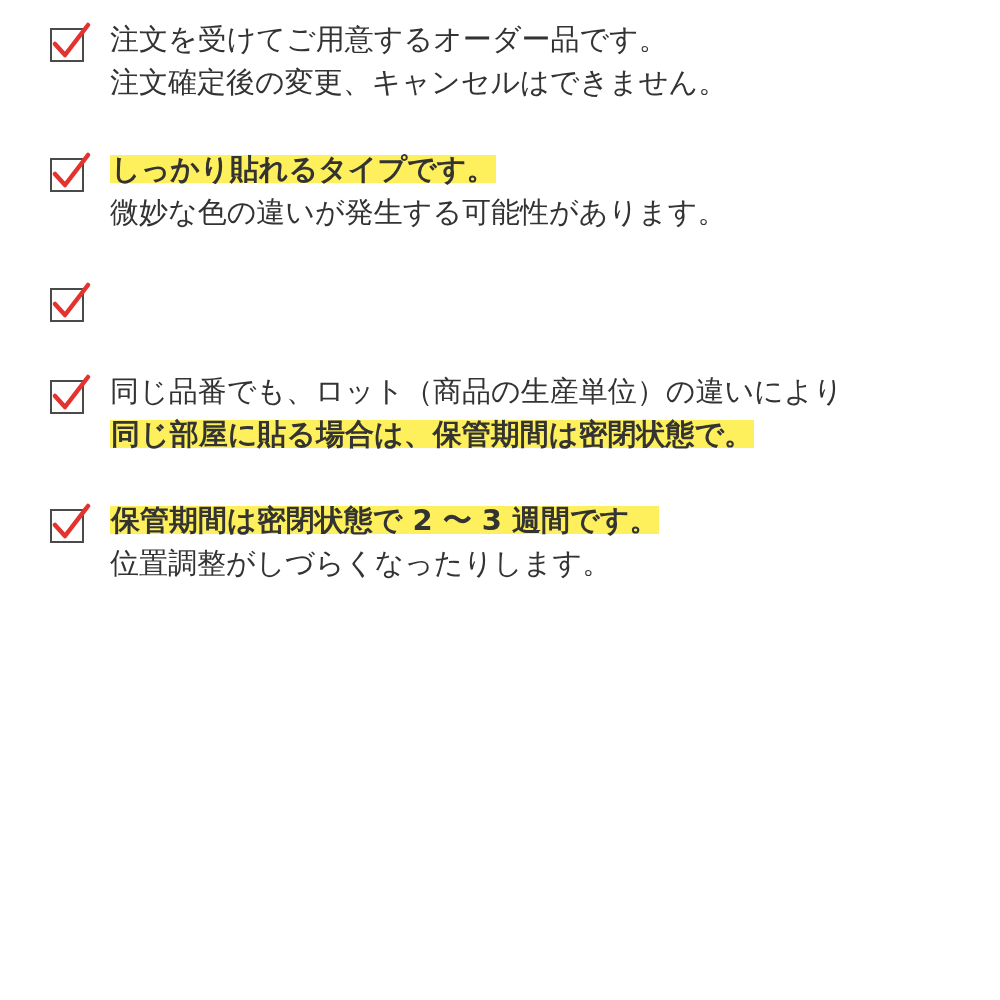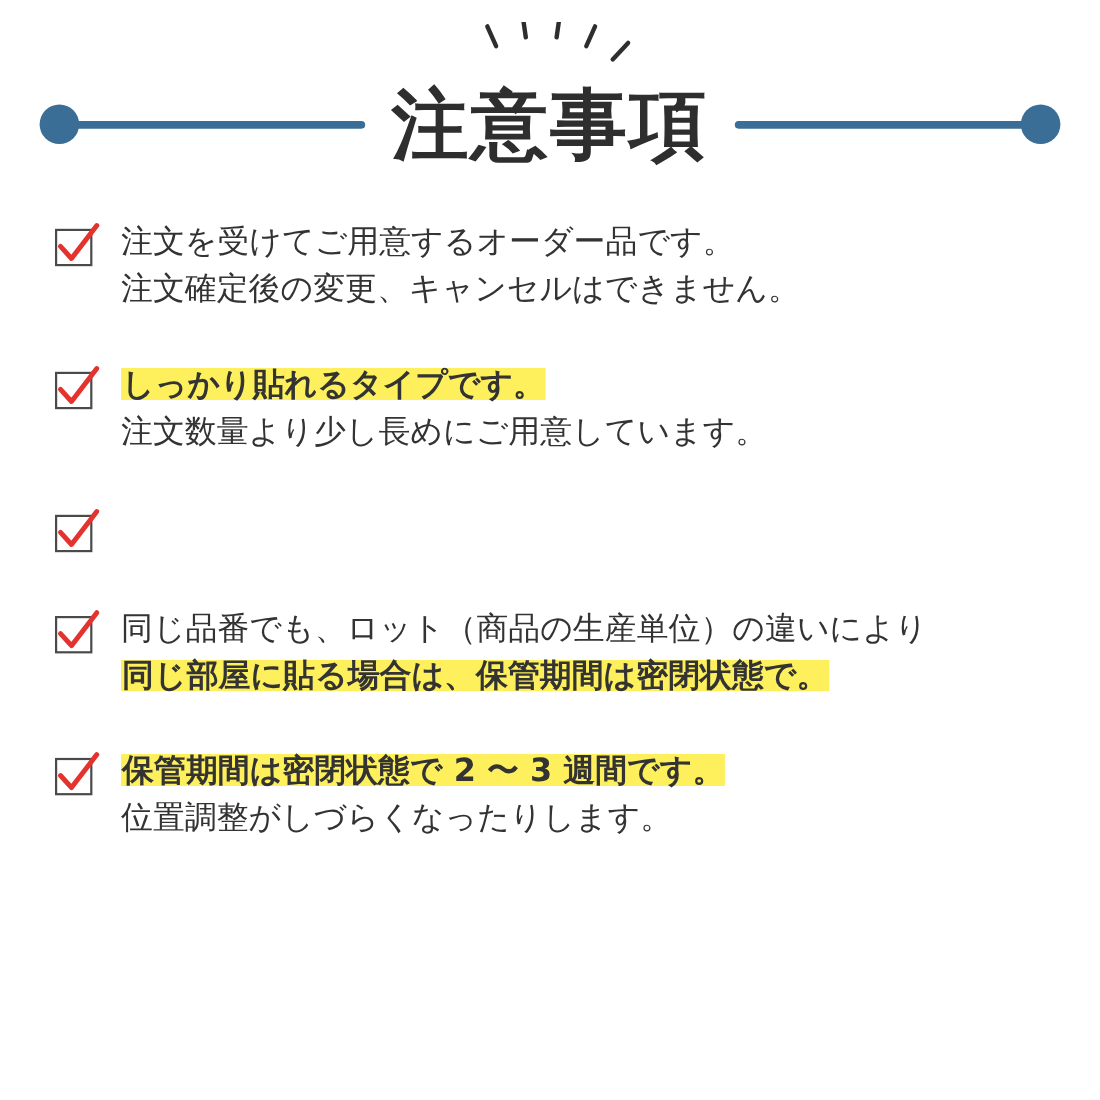--- a/index.html
+++ b/index.html
@@ -135,42 +135,20 @@
     background: linear-gradient(transparent 8%, #fdf05c 8%, #fdf05c 92%, transparent 92%);
     font-weight: bold;
     padding: 0 1px;
   }
 </style>
 </head>
 <body>
 
 <div class="page">
 
-  <div class="header">
-
-    <svg class="sparkle" viewBox="0 0 1000 50">
-      <g stroke="#2e2e2e" stroke-width="4" stroke-linecap="round">
-        <line x1="451" y1="22" x2="443" y2="4"></line>
-        <line x1="478" y1="14" x2="476" y2="0"></line>
-        <line x1="506" y1="14" x2="508" y2="0"></line>
-        <line x1="533" y1="22" x2="541" y2="4"></line>
-        <line x1="557" y1="34" x2="571" y2="19"></line>
-      </g>
-    </svg>
-
-    <div class="title-row">
-      <div class="rule left">
-        <span class="dot"></span>
-      </div>
-      <div class="title">注意事項</div>
-      <div class="rule right">
-        <span class="dot"></span>
-      </div>
-    </div>
-  </div>
 
   <ul class="list">
 
     <li class="item">
       <span class="check">
         <span class="box"></span>
         <svg width="42" height="42" viewBox="0 0 42 42">
           <polyline points="7,20 17,31 40,1" fill="none" stroke="#e4332e" stroke-width="4.5" stroke-linecap="round" stroke-linejoin="round"></polyline>
         </svg>
       </span>
@@ -182,21 +160,21 @@
 
     <li class="item">
       <span class="check">
         <span class="box"></span>
         <svg width="42" height="42" viewBox="0 0 42 42">
           <polyline points="7,20 17,31 40,1" fill="none" stroke="#e4332e" stroke-width="4.5" stroke-linecap="round" stroke-linejoin="round"></polyline>
         </svg>
       </span>
       <div class="lines">
         <div class="line"><span class="hl">しっかり貼れるタイプです。</span></div>
-        <div class="line">注文数量より少し長めにご用意しています。</div>
+        <div class="line">微妙な色の違いが発生する可能性があります。</div>
       </div>
     </li>
 
     <li class="item">
       <span class="check">
         <span class="box"></span>
         <svg width="42" height="42" viewBox="0 0 42 42">
           <polyline points="7,20 17,31 40,1" fill="none" stroke="#e4332e" stroke-width="4.5" stroke-linecap="round" stroke-linejoin="round"></polyline>
         </svg>
       </span>

